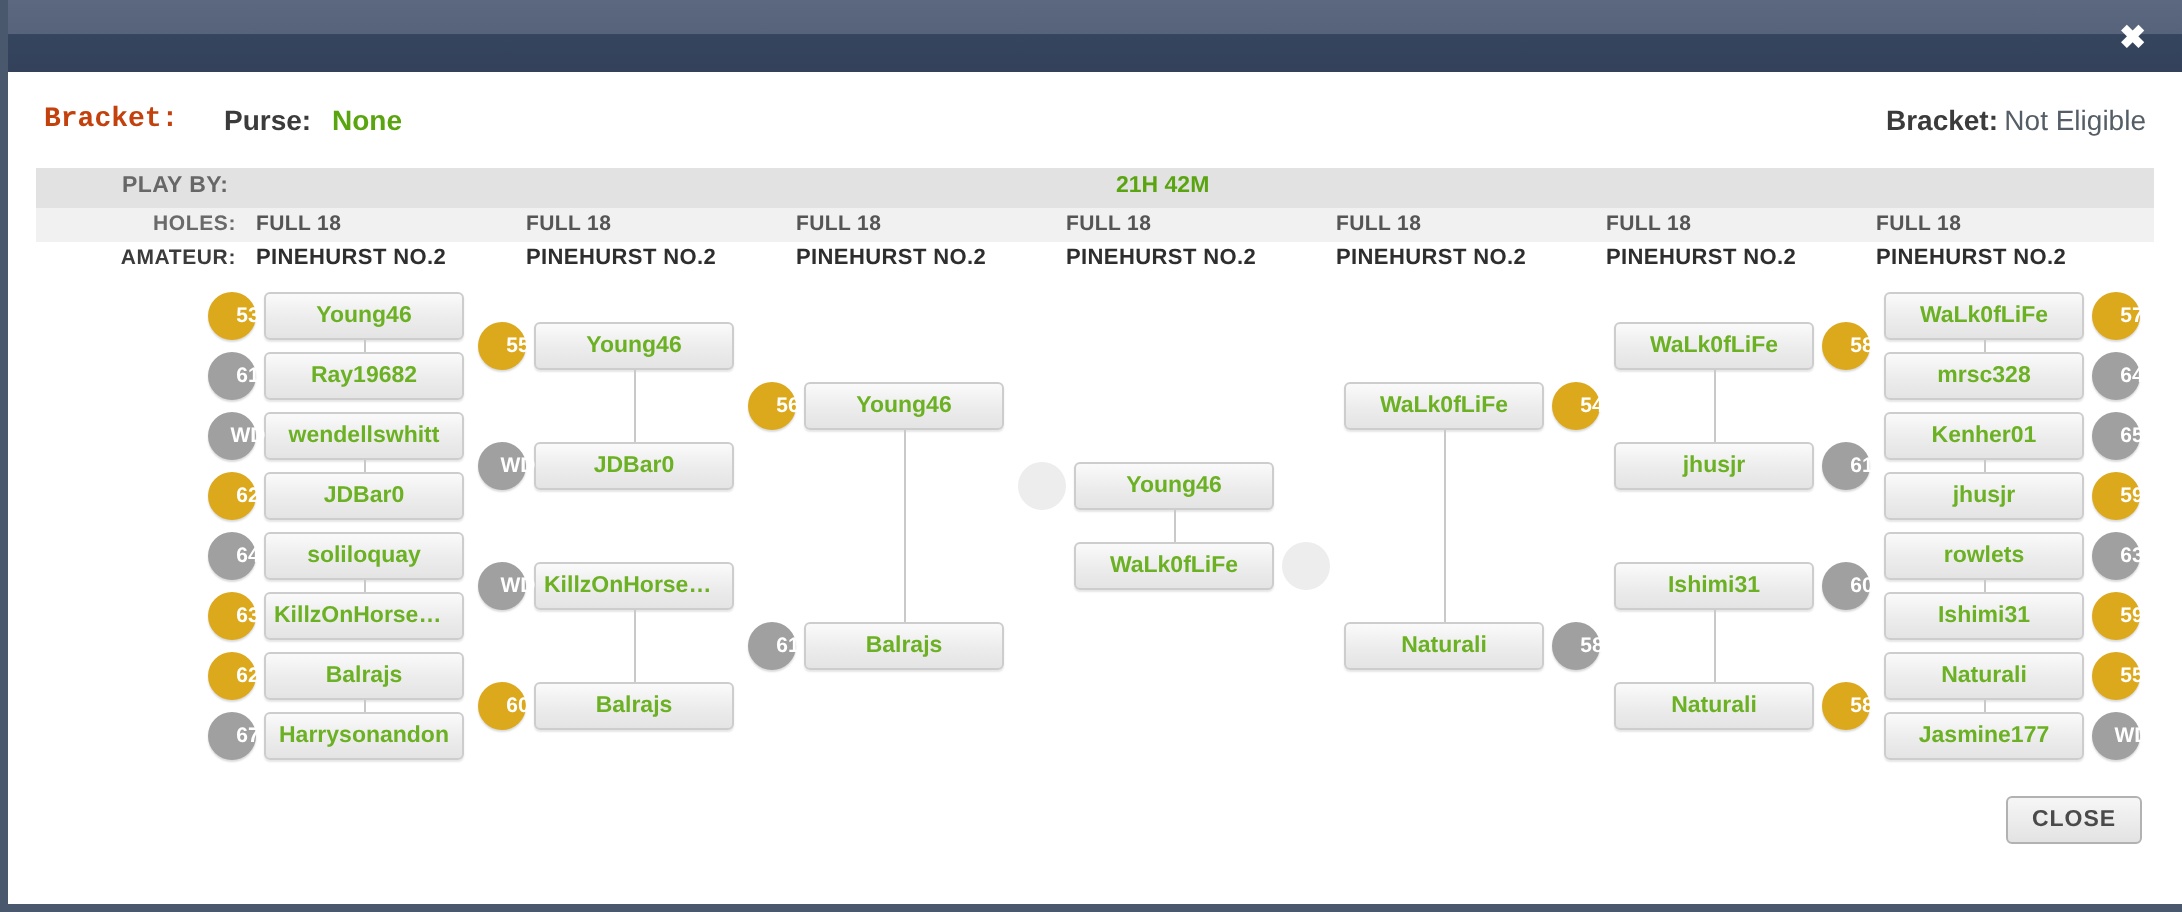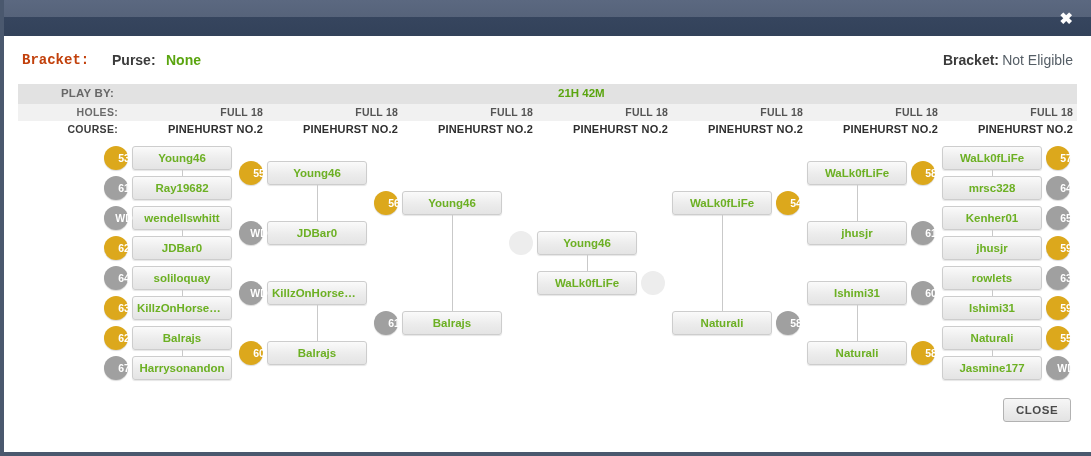--- a/index.html
+++ b/index.html
@@ -95,21 +95,21 @@
   .metarow.course { background: #ffffff; }
   .metarow .rowlabel {
     position: absolute; left: 0; top: 2px; width: 100px;
     text-align: right;
     font-size: 10.5px; font-weight: bold; color: #6a6a6a;
     letter-spacing: 0.3px;
   }
   .metarow.course .rowlabel { color: #3b3b3b; }
   .metacell {
     position: absolute; top: 2px;
-    width: 135px; text-align: right;
+    width: 135px; text-align: left;
     font-size: 10.5px; font-weight: bold; color: #555;
     letter-spacing: 0.2px;
   }
   .metarow.course .metacell { color: #2e2e2e; font-size: 11px; }
 
   
   .bracket {
     position: relative;
     margin: 0 14px;
     height: 248px;
@@ -205,21 +205,21 @@
         <div class="metacell" style="left: 245px;">FULL 18</div>
         <div class="metacell" style="left: 380px;">FULL 18</div>
         <div class="metacell" style="left: 515px;">FULL 18</div>
         <div class="metacell" style="left: 650px;">FULL 18</div>
         <div class="metacell" style="left: 785px;">FULL 18</div>
         <div class="metacell" style="left: 920px;">FULL 18</div>
       </div>
   </div>
 
   <div class="metarow course">
-    <div class="rowlabel">COURSE:</div>
+    <div class="rowlabel">AMATEUR:</div>
     <div id="course-cells">
         <div class="metacell" style="left: 110px;">PINEHURST NO.2</div>
         <div class="metacell" style="left: 245px;">PINEHURST NO.2</div>
         <div class="metacell" style="left: 380px;">PINEHURST NO.2</div>
         <div class="metacell" style="left: 515px;">PINEHURST NO.2</div>
         <div class="metacell" style="left: 650px;">PINEHURST NO.2</div>
         <div class="metacell" style="left: 785px;">PINEHURST NO.2</div>
         <div class="metacell" style="left: 920px;">PINEHURST NO.2</div>
       </div>
   </div>

